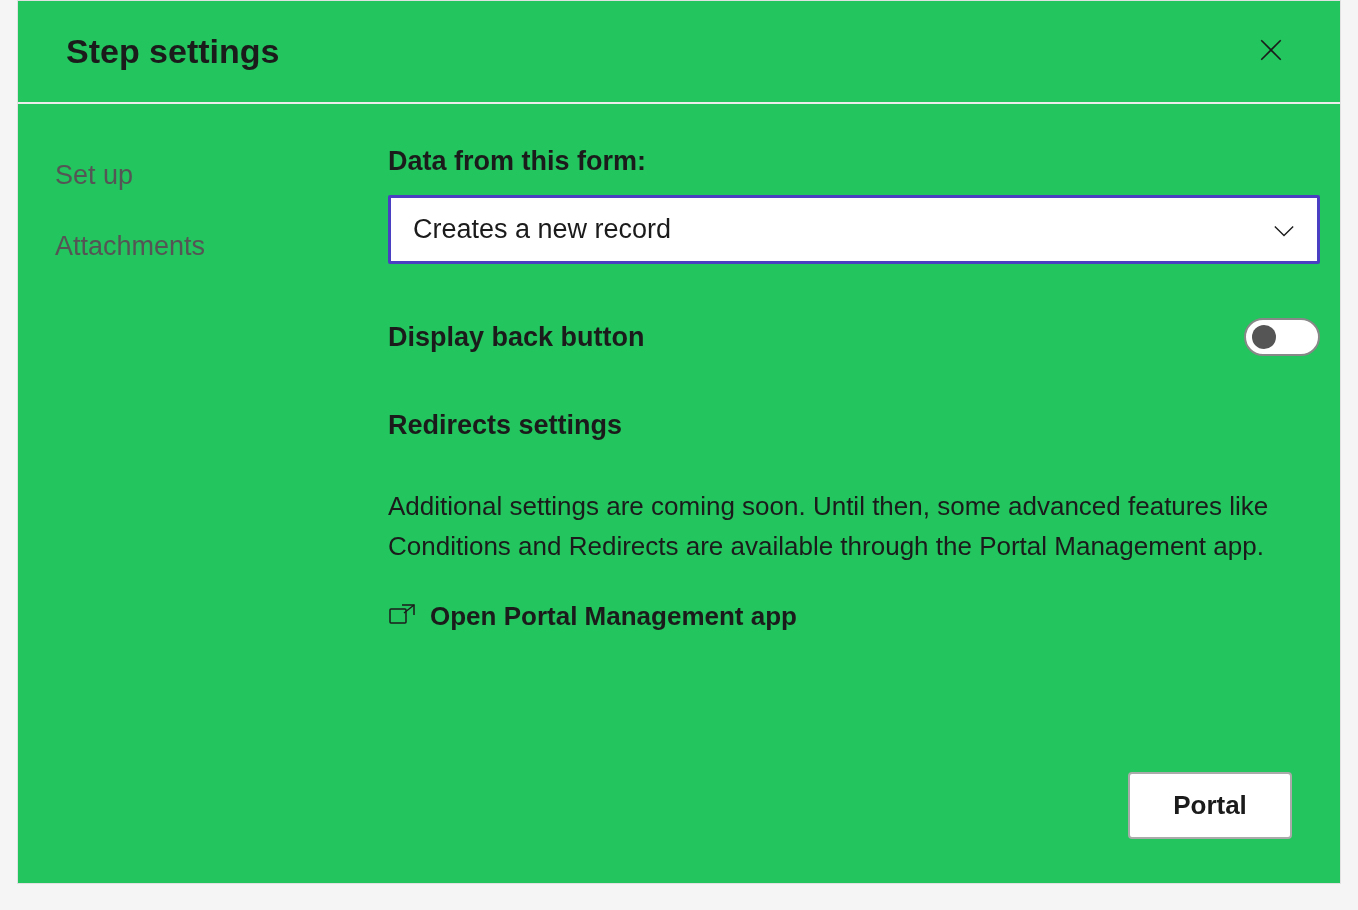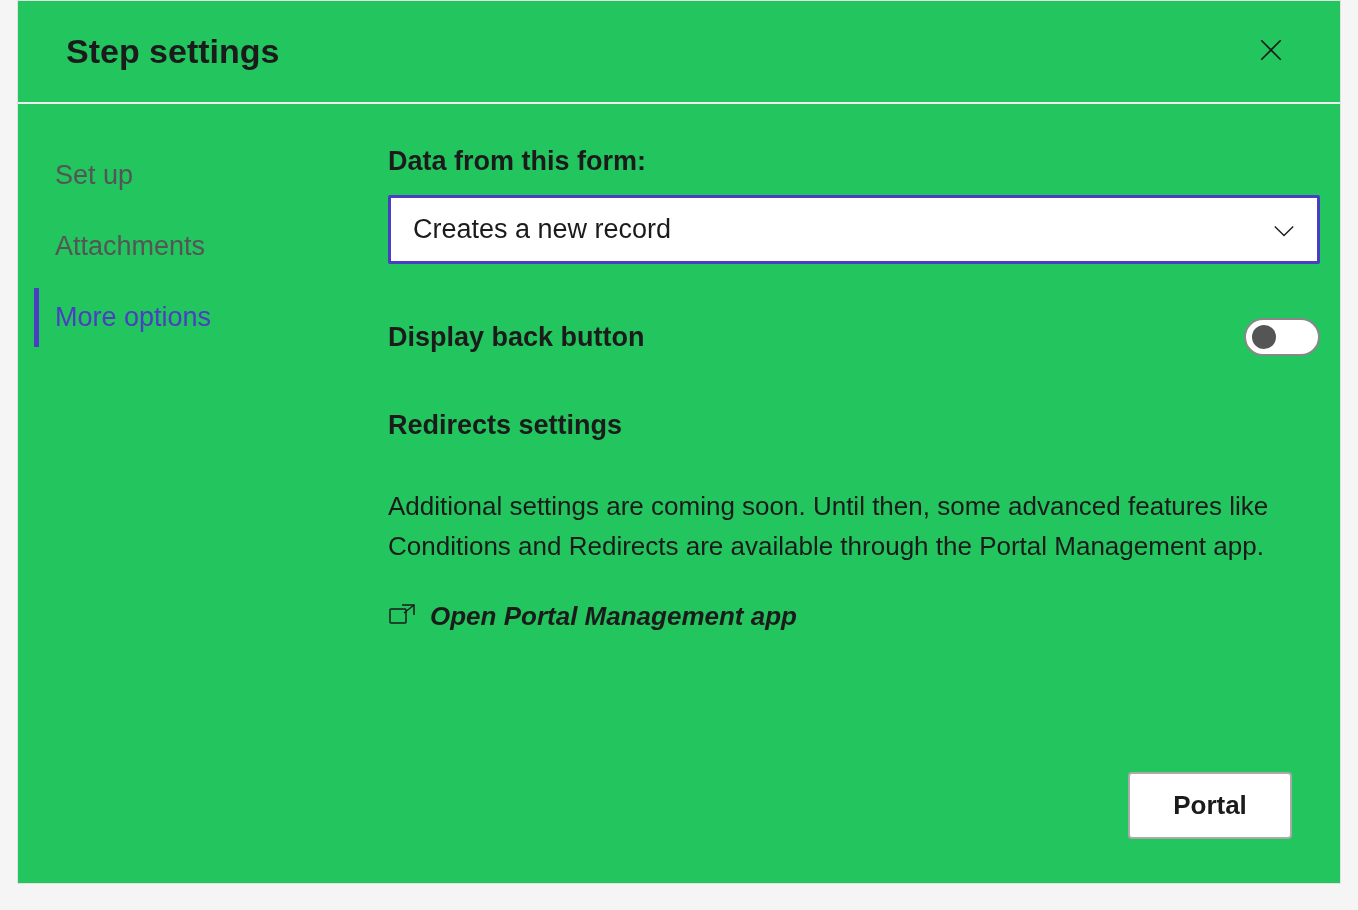--- a/index.html
+++ b/index.html
@@ -162,21 +162,20 @@
       width: 28px;
       height: 22px;
       stroke: #1b1b1b;
       stroke-width: 1.5;
       fill: none;
     }
     .link-text {
       font-size: 26px;
       font-weight: 600;
       color: #1b1b1b;
-      font-style: italic;
     }
     .dialog-footer {
       display: flex;
       justify-content: flex-end;
       gap: 20px;
       padding: 0 48px 44px 48px;
     }
     .btn {
       padding: 16px 0;
       font-size: 26px;
@@ -214,23 +213,20 @@
   </div>
 
   <div class="dialog-body">
     <nav class="sidebar">
       <div class="sidebar-item">
         <span>Set up</span>
       </div>
       <div class="sidebar-item">
         <span>Attachments</span>
       </div>
-      <div class="sidebar-item active">
-        <span>More options</span>
-      </div>
     </nav>
 
     <div class="main-content">
       <div class="field-label">Data from this form:</div>
       <div class="select-field">
         <span>Creates a new record</span>
         <span class="chevron-down">
           <svg viewBox="0 0 24 14">
               <polyline points="2,2 12,12 22,2"></polyline>
             </svg>

